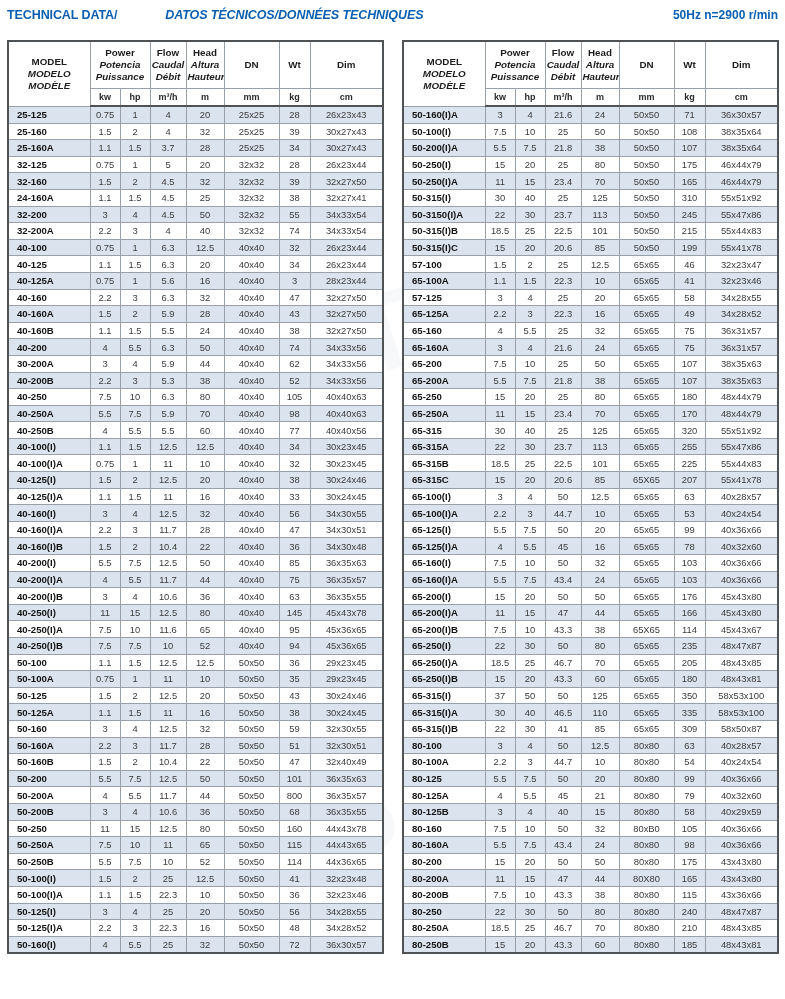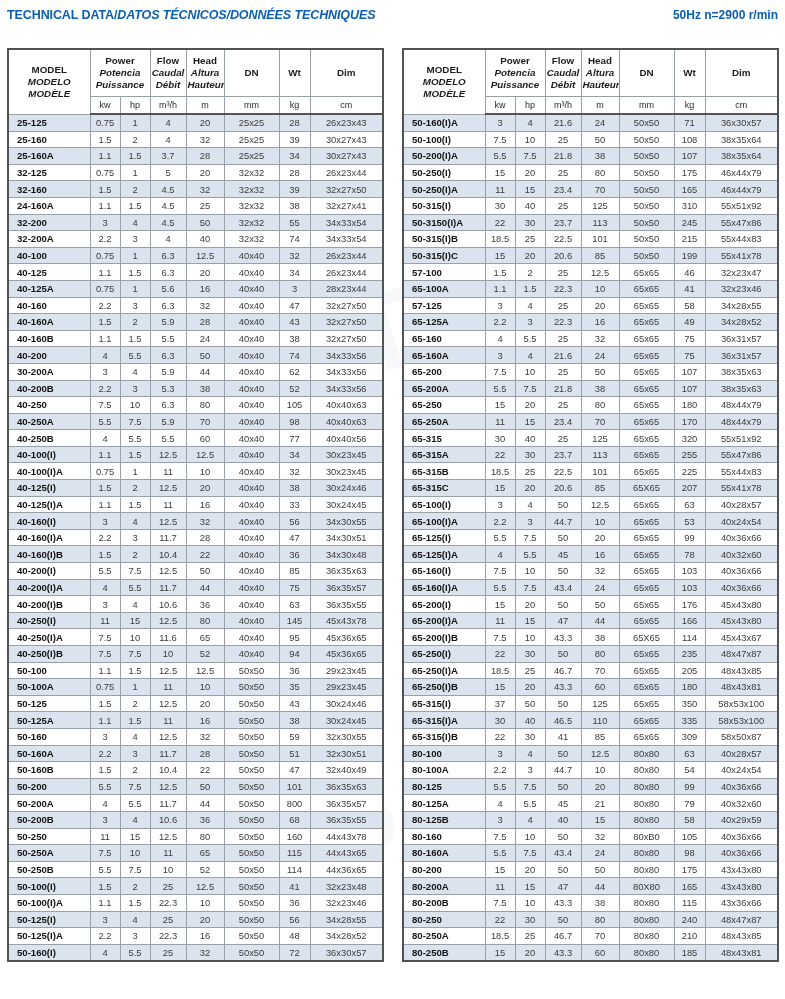--- a/index.html
+++ b/index.html
@@ -21,39 +21,39 @@
 
   
   .topbar{
     display:flex;justify-content:space-between;align-items:flex-start;
     height:30px;position:relative;z-index:2;
   }
   .doc-title{
     color:#0b5fb0;font-size:12.5px;font-weight:bold;letter-spacing:-0.1px;
     padding-top:3px;
   }
-  .doc-title .it{font-style:italic;}
+  .doc-title .it{font-style:italic;margin-left:48px;}
   .freq-block{color:#0b5fb0;font-size:12px;font-weight:bold;padding-top:3px;}
   .freq-block .hz{}
 
   
-  .tables{display:flex;gap:18px;position:relative;z-index:1;margin-top:13px;}
+  .tables{display:flex;gap:18px;position:relative;z-index:1;margin-top:5px;}
   table.dtable{
     border-collapse:collapse;table-layout:fixed;width:377px;
     border:2px solid #4f5356;background:#fff;
   }
   table.dtable th, table.dtable td{
     border:1px solid #9aa0a8;text-align:center;vertical-align:middle;
     overflow:hidden;white-space:nowrap;
   }
   
   thead th{background:#ffffff;color:#1c1c1c;font-size:9.8px;line-height:1.22;}
   tr.h-main th{height:44px;font-weight:bold;}
   tr.h-main .sub{font-style:italic;display:block;}
-  tr.h-units th{height:14px;font-weight:normal;font-size:9px;color:#2a2a2a;border-bottom:2px solid #4f5356;}
+  tr.h-units th{height:14px;font-weight:bold;font-size:9px;color:#2a2a2a;border-bottom:2px solid #4f5356;}
   th.model-h{border-bottom:2px solid #4f5356;}
   
   tbody td{height:15.6px;font-size:9.4px;color:#3b3b3b;padding:0 1px;}
   tbody td.model{
     text-align:left;padding-left:8px;font-weight:bold;color:#141414;font-size:9.6px;
   }
   tbody tr.shaded td{background:#dbe3ee;}
   tbody tr:not(.shaded) td{background:#ffffff;}
 
   col.c-model{width:82px;}

